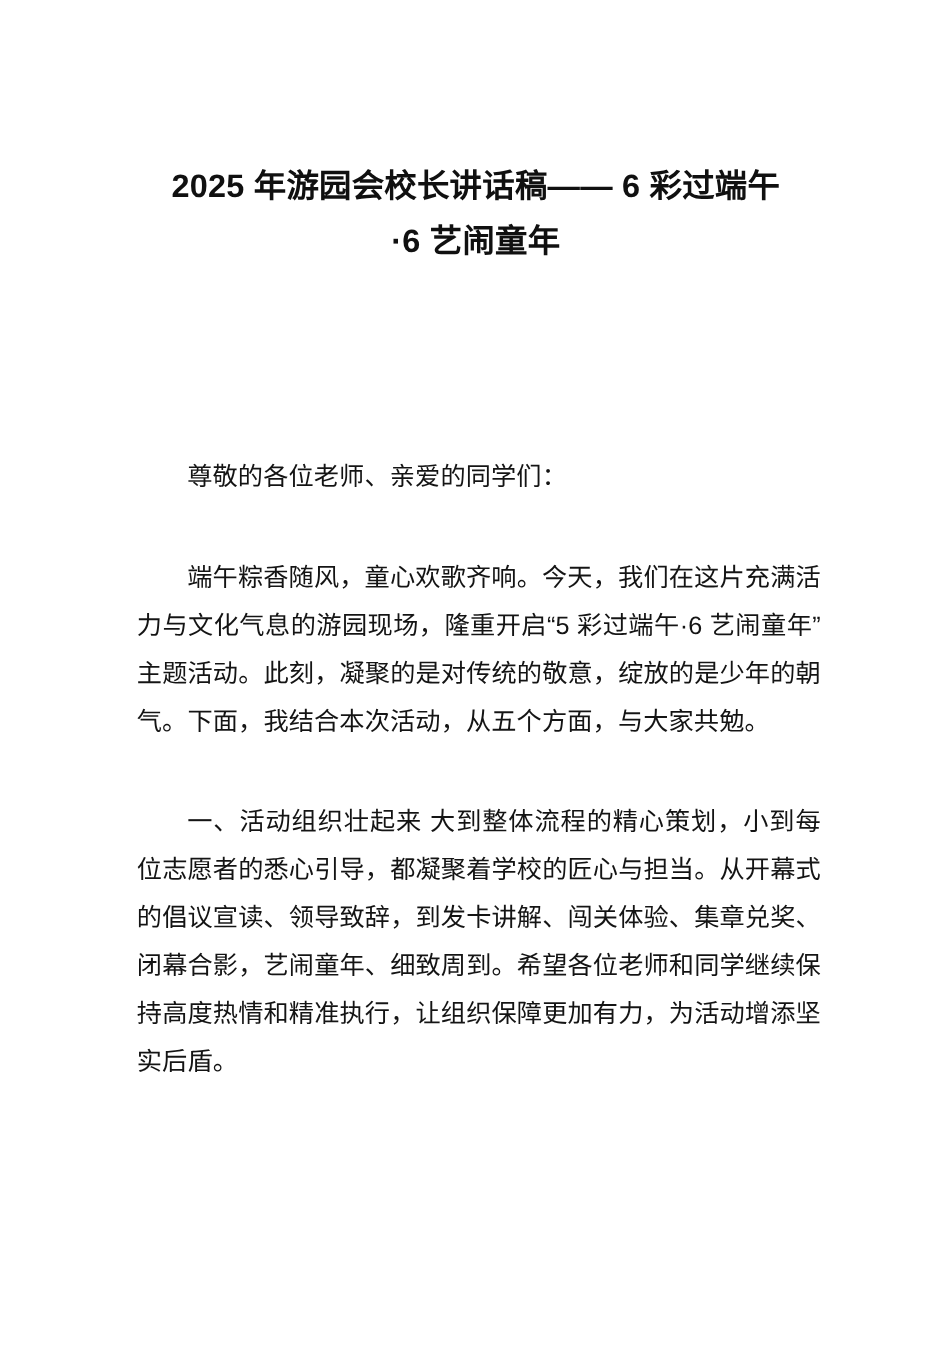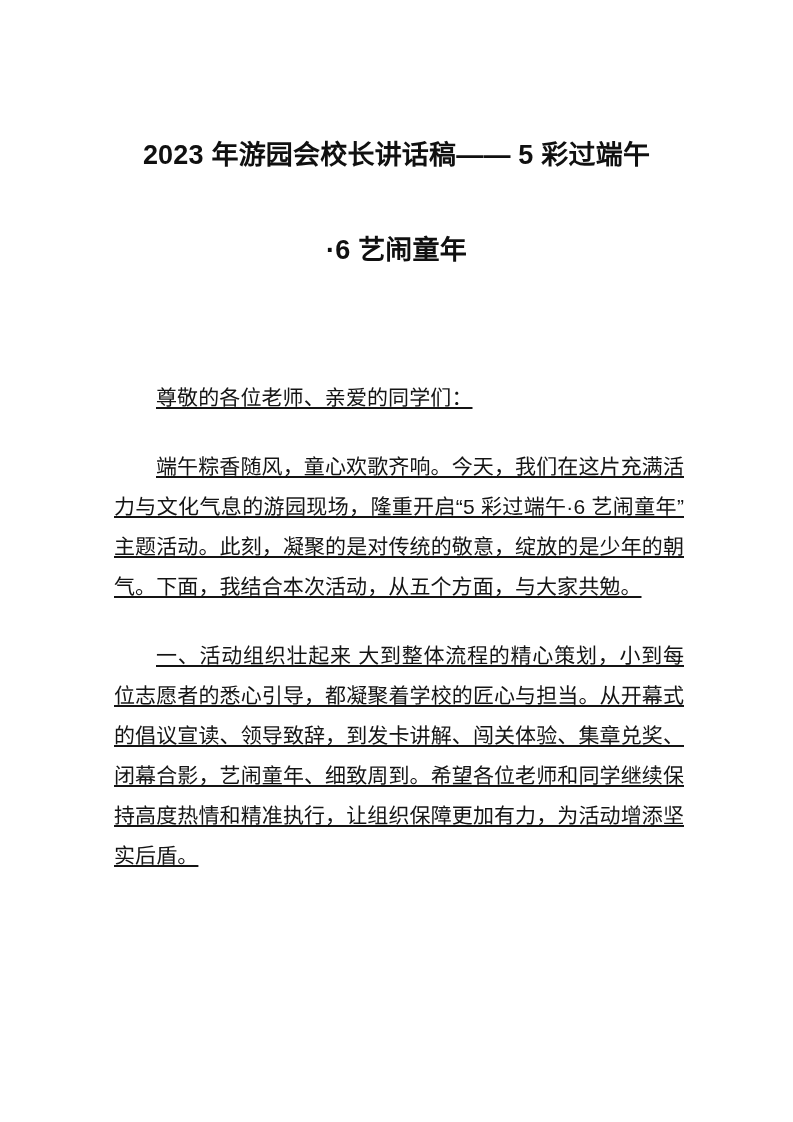--- a/index.html
+++ b/index.html
@@ -40,21 +40,20 @@
     display: block;
     font-size: 27px;
     font-weight: bold;
     line-height: 46px;
     letter-spacing: 0.2px;
     color: #101010;
     white-space: nowrap;
   }
 
   .doc-title .title-line-2 {
-    margin-top: 49px;
   }
 
   
   .doc-body {
     position: absolute;
     left: 114px;
     top: 378px;
     width: 570px;
   }
 
@@ -63,34 +62,33 @@
     line-height: 40px;
     text-align: justify;
     text-justify: inter-ideograph;
     color: #141414;
     margin: 0;
     letter-spacing: 0.1px;
   }
 
   .para.indent {
     text-indent: 2em;
-    text-decoration: underline;
   }
 
   .para + .para {
-    margin-top: 29px;
+    margin-top: 44px;
   }
 </style>
 </head>
 <body>
 
 <div class="page">
 
   <div class="doc-title">
-    <span class="title-line title-line-1">2023 年游园会校长讲话稿—— 5 彩过端午</span>
+    <span class="title-line title-line-1">2025 年游园会校长讲话稿—— 6 彩过端午</span>
     <span class="title-line title-line-2">·6 艺闹童年</span>
   </div>
 
   <div class="doc-body">
 
     <p class="para indent">尊敬的各位老师、亲爱的同学们：</p>
 
     <p class="para indent">端午粽香随风，童心欢歌齐响。今天，我们在这片充满活力与文化气息的游园现场，隆重开启“5 彩过端午·6 艺闹童年”主题活动。此刻，凝聚的是对传统的敬意，绽放的是少年的朝气。下面，我结合本次活动，从五个方面，与大家共勉。</p>
 
     <p class="para indent">一、活动组织壮起来 大到整体流程的精心策划，小到每位志愿者的悉心引导，都凝聚着学校的匠心与担当。从开幕式的倡议宣读、领导致辞，到发卡讲解、闯关体验、集章兑奖、闭幕合影，艺闹童年、细致周到。希望各位老师和同学继续保持高度热情和精准执行，让组织保障更加有力，为活动增添坚实后盾。</p>

